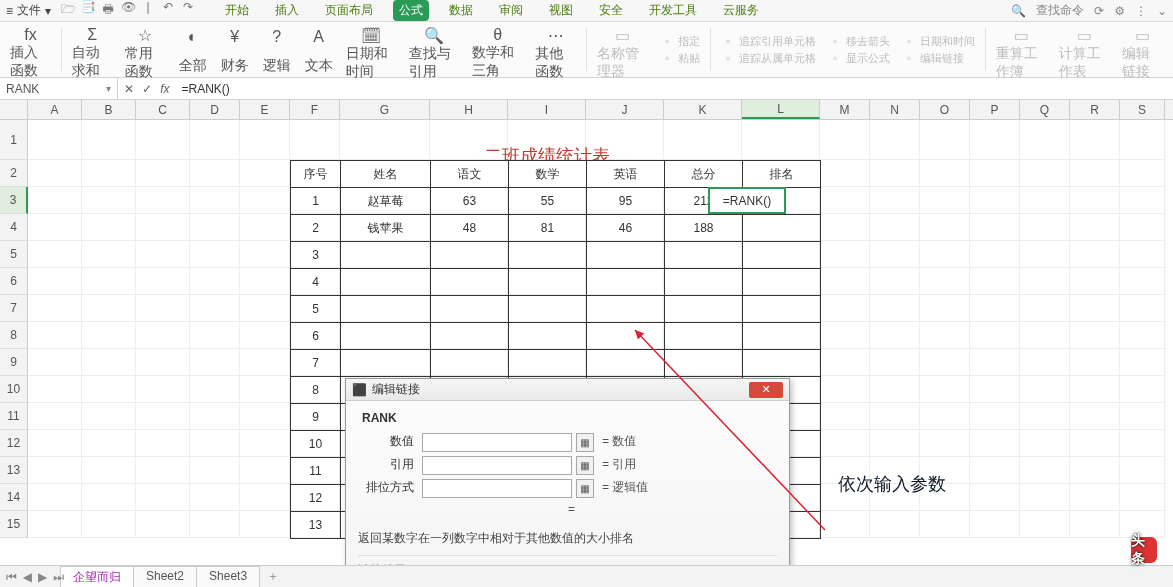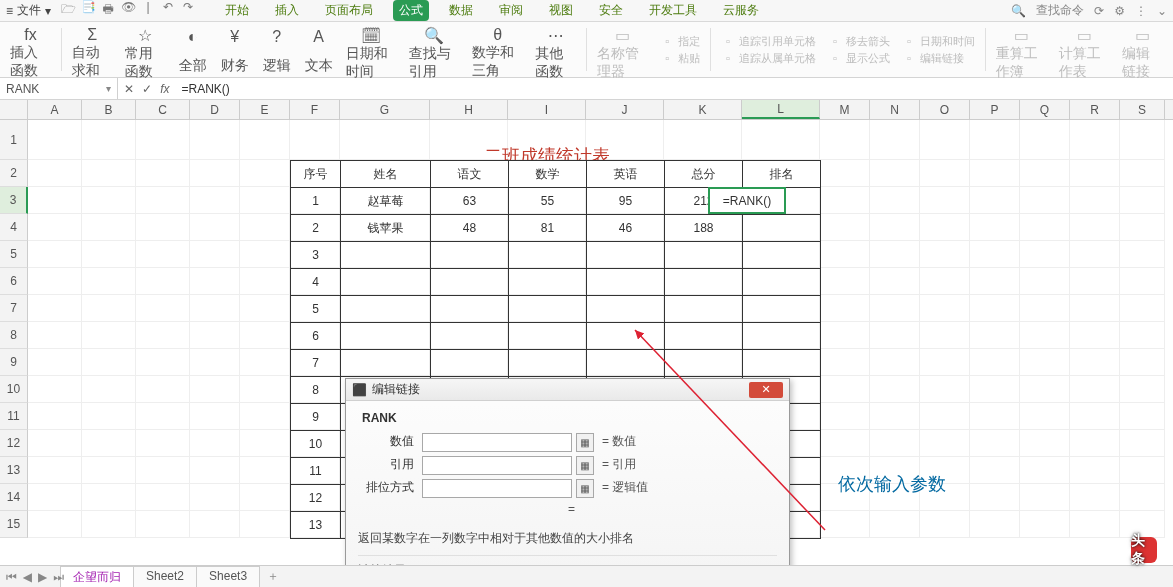--- a/index.html
+++ b/index.html
@@ -77,21 +77,21 @@
 .dialog .prow { display: flex; align-items: flex-start; margin: 4px 0; }
 .dialog .plabel { width: 56px; text-align: right; margin-right: 8px; }
 .dialog .pinput { width: 150px; height: 19px; border: 1px solid #a8a8a8; background: #fff; }
 .dialog .pbtn { width: 18px; height: 19px; border: 1px solid #a8a8a8; margin-left: 4px; background: #f1f1f1; display: flex; align-items: center; justify-content: center; font-size: 10px; color: #555; }
 .dialog .peq { margin-left: 8px; color: #555; }
 .dialog .desc { margin: 14px 0 4px 0; color: #444; }
 .dialog .desc2 { margin: 0 0 6px 36px; color: #444; }
 .dialog .result { margin: 8px 0 6px 0; color: #444; border-top: 1px solid #e0e0e0; padding-top: 6px; }
 
 
-.annot { position: absolute; color: #0369a1; font-size: 18px; }
+.annot { position: absolute; color: #0f172a; font-size: 18px; }
 .arrow { position: absolute; pointer-events: none; }
 
 
 .sheettabs { position: absolute; left: 0; bottom: 0; height: 22px; right: 0; background: #f3f3f3; border-top: 1px solid #ccc; display: flex; align-items: center; padding-left: 60px; gap: 0; }
 .sheettabs .navbtn { position: absolute; left: 6px; display: flex; gap: 6px; color: #888; }
 .sheettabs .stab { padding: 2px 12px; border: 1px solid #ccc; border-bottom: none; background: #fafafa; margin-right: -1px; color: #555; }
 .sheettabs .stab.active { background: #fff; color: #a21caf; }
 .sheettabs .addtab { padding: 2px 8px; color: #888; }
 
 

